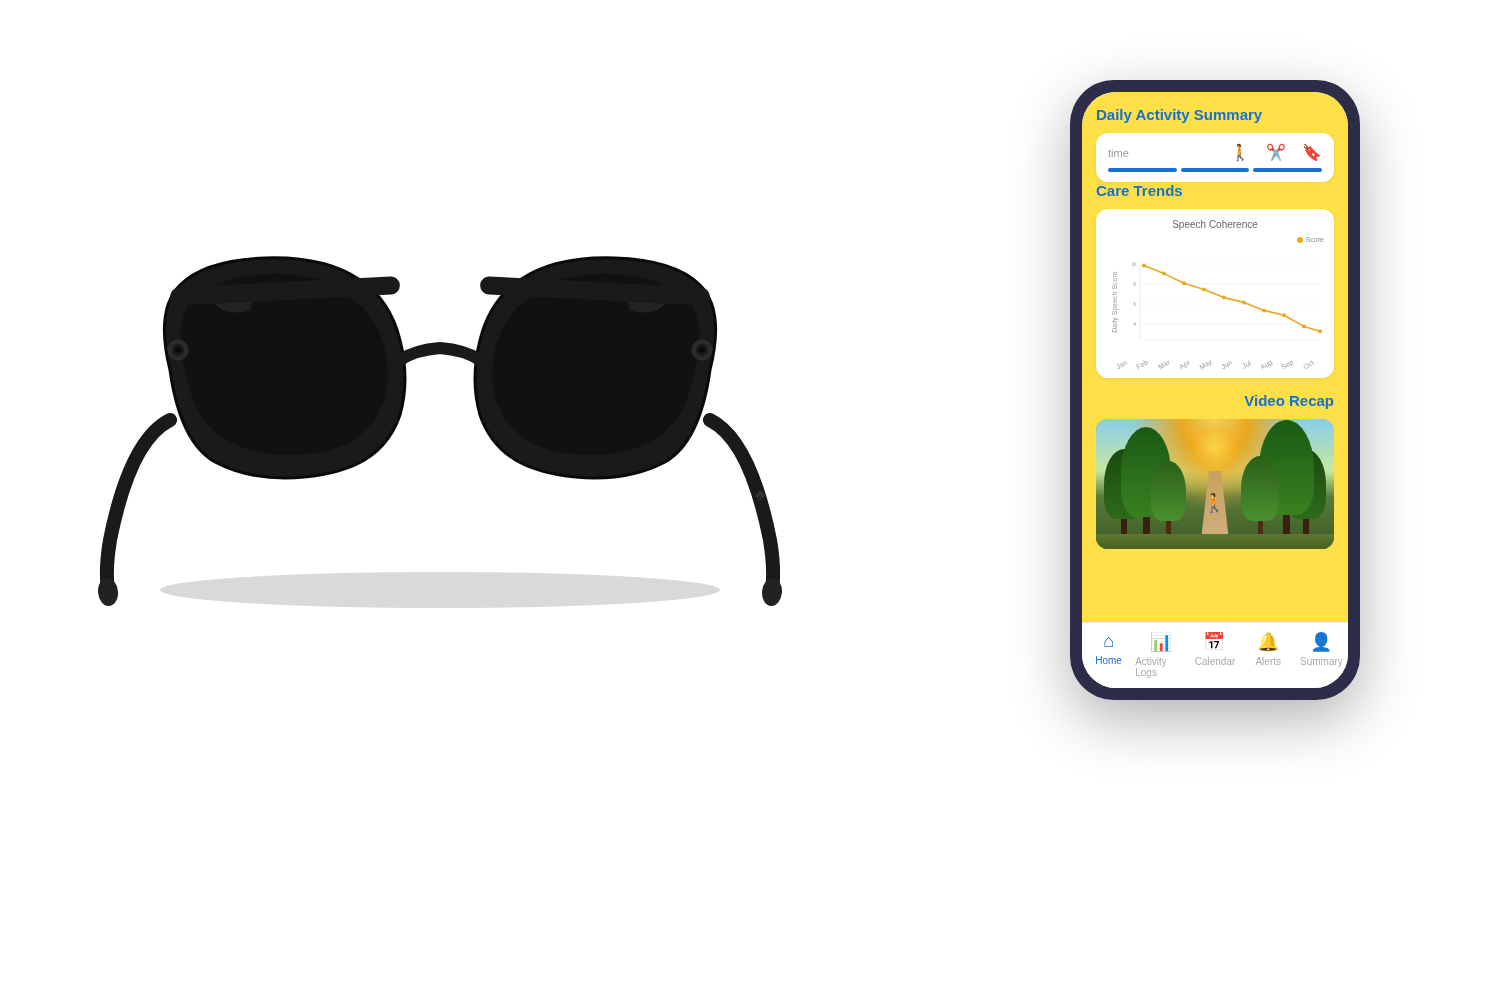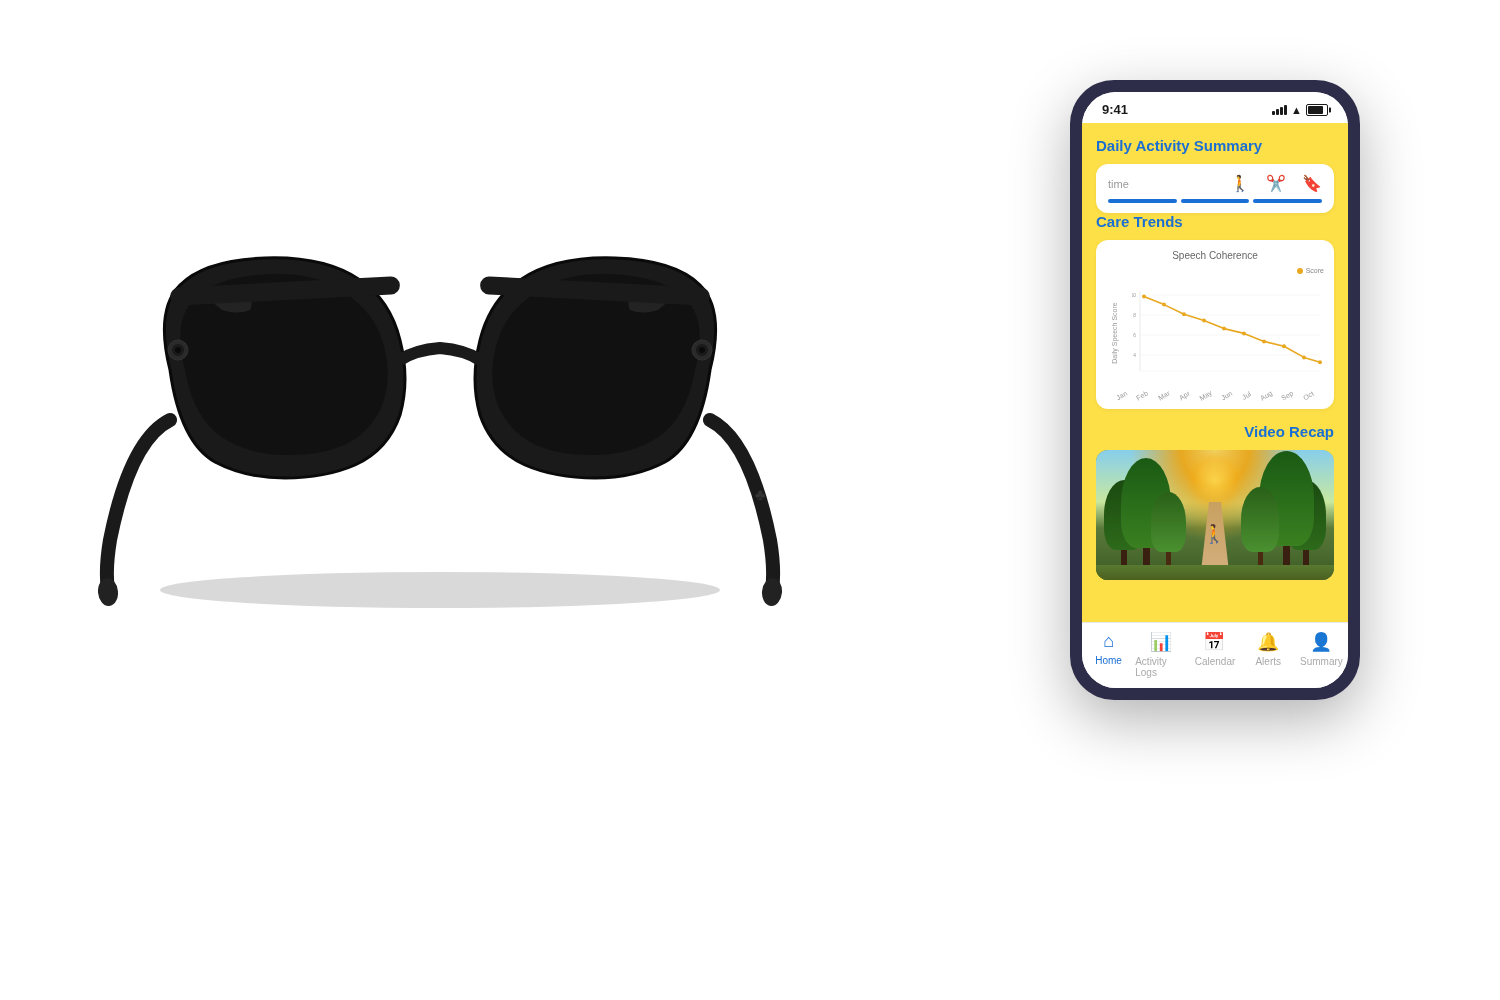--- a/index.html
+++ b/index.html
@@ -419,35 +419,20 @@
     <circle cx="612" cy="120" r="3" fill="#0a0a0a"></circle>
 
     <text x="665" y="270" font-size="16" fill="#333" font-family="sans-serif">♣</text>
   </svg>
 </div>
 
 <div class="phone-wrapper">
   <div class="phone-outer">
     <div class="phone-inner">
 
-      <div class="status-bar">
-        <span class="status-time">9:41</span>
-        <div class="status-icons">
-          <div class="signal-bars">
-            <span></span>
-              <span></span>
-              <span></span>
-              <span></span>
-          </div>
-          <span class="wifi-icon">▲</span>
-          <div class="battery-icon">
-            <div class="battery-fill"></div>
-          </div>
-        </div>
-      </div>
 
 
       <div class="phone-content">
 
         <div class="section-title">Daily Activity Summary</div>
 
         <div class="activity-summary">
           <div class="activity-icons-row">
             <span class="activity-time-label">time</span>
             <div class="activity-icon-group">

